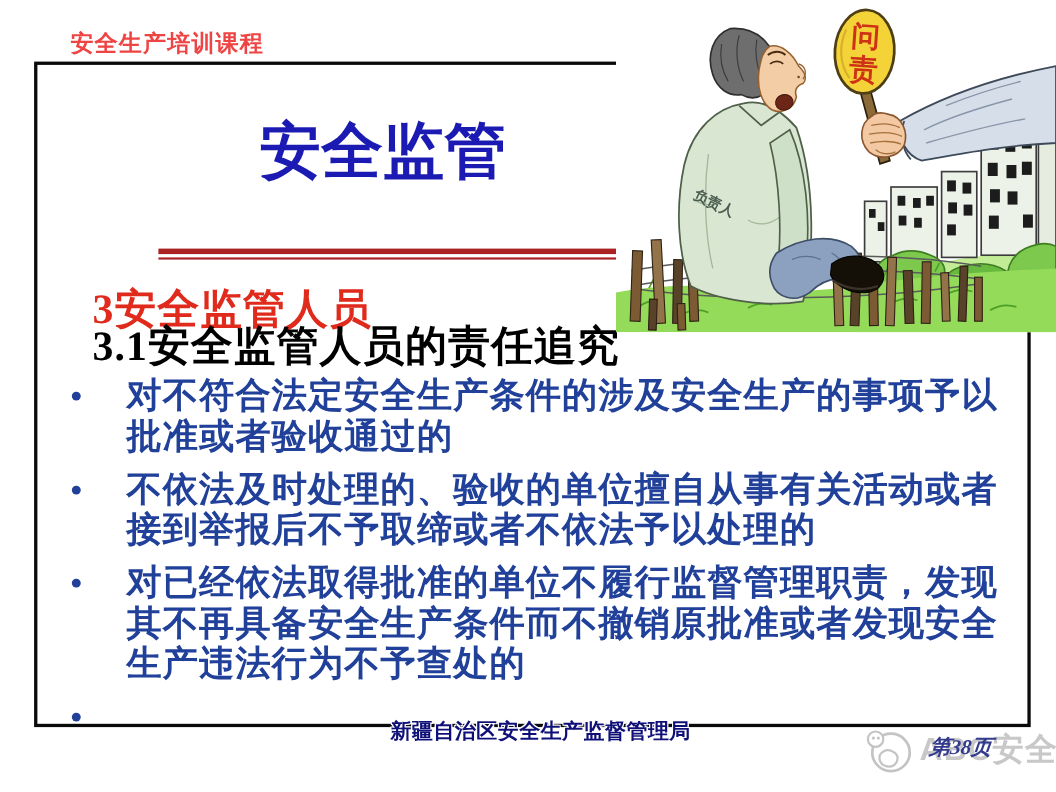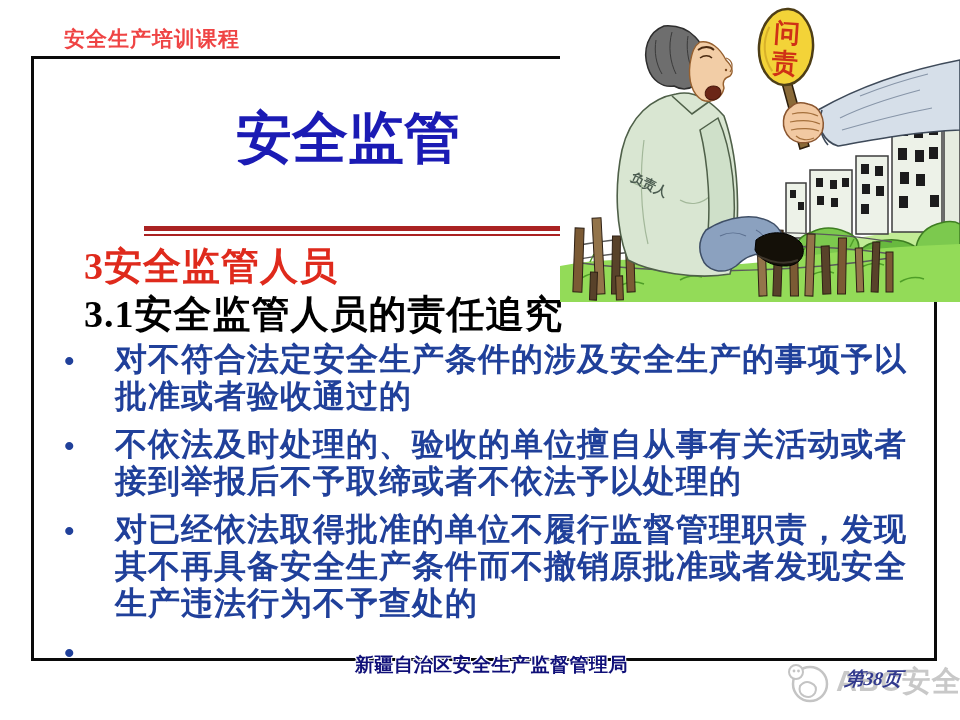--- a/index.html
+++ b/index.html
@@ -24,21 +24,21 @@
     font-size:56px;line-height:1;font-weight:bold;color:#1b1bb4;
     z-index:2;white-space:nowrap;
   }
   
   .red-rule{
     position:absolute;left:144px;top:226px;width:420px;height:3px;
     border-top:5px solid #aa2222;border-bottom:2px solid #aa2222;
     z-index:2;
   }
   .section-heading{
-    position:absolute;left:84px;top:241px;
+    position:absolute;left:84px;top:256px;
     font-size:38px;font-weight:bold;color:#df2a1c;letter-spacing:1px;
     z-index:2;white-space:nowrap;text-align:right;
   }
   .subsection-heading{
     position:absolute;left:84px;top:289px;
     font-size:38px;font-weight:bold;color:#000000;letter-spacing:1px;
     z-index:2;white-space:nowrap;
   }
   
   .bullet-list{

